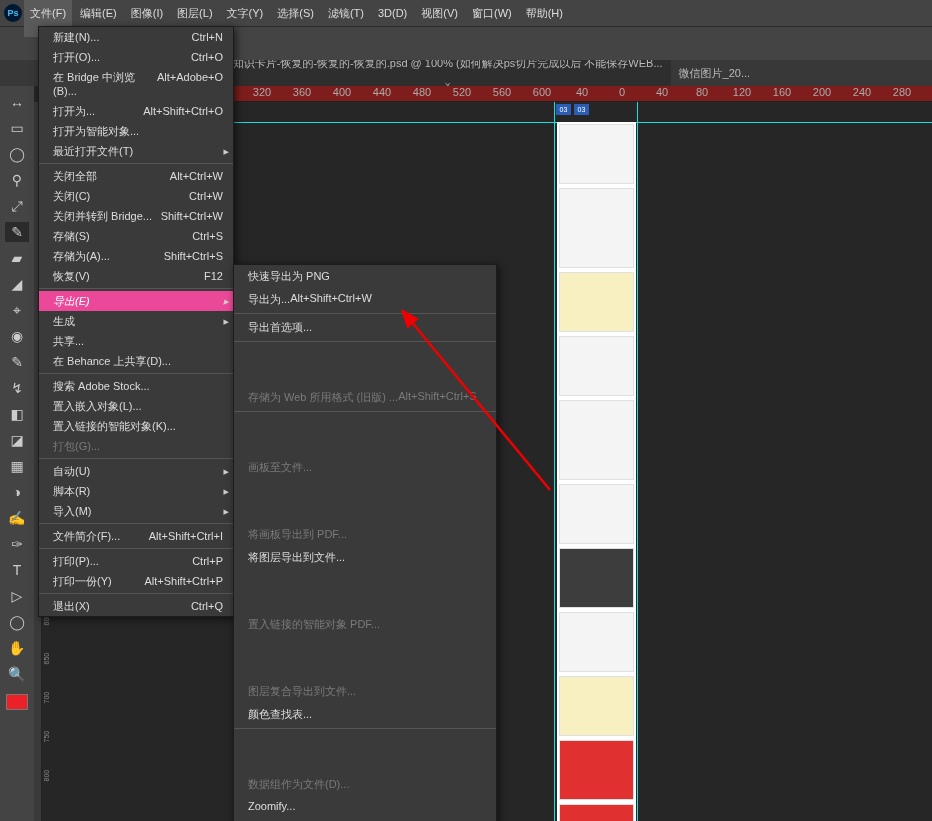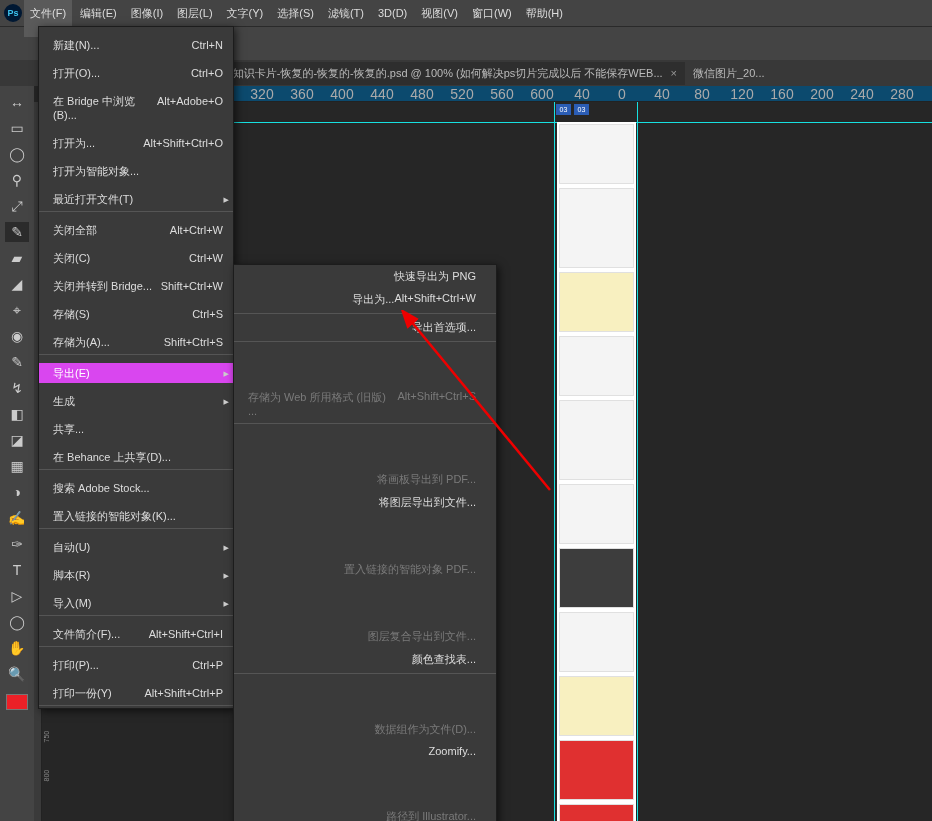--- a/index.html
+++ b/index.html
@@ -5,48 +5,48 @@
     * { margin:0; padding:0; box-sizing:border-box; font-family:"Microsoft YaHei",sans-serif; user-select:none; }
     body { background:#323232; width:932px; height:821px; overflow:hidden; position:relative; color:#ddd; font-size:11px; }
     .menubar { height:26px; background:#444; display:flex; align-items:center; padding:0 4px; gap:2px; }
     .ps-logo { width:18px; height:18px; background:#001833; color:#3cc3f0; display:flex; align-items:center; justify-content:center; font-size:9px; font-weight:bold; border-radius:9px; }
     .menu-item { padding:16px 6px; color:#ddd; cursor:default; }
     .menu-item.active { background:#5a5a5a; }
     .optbar { height:34px; background:#444; border-top:1px solid #2a2a2a; display:flex; align-items:center; padding-left:40px; gap:20px; }
     .optbtn { padding:4px 14px; background:#4e4e4e; border:1px solid #333; border-radius:3px; color:#ddd; }
     .tabbar { height:26px; background:#383838; display:flex; align-items:center; padding-left:36px; overflow:hidden; }
     .doc-tab { padding:4px 8px; color:#bbb; display:flex; align-items:center; gap:8px; white-space:nowrap; }
-    .doc-tab.active { background:#2e2e2e; }
+    .doc-tab.active { background:#2e2e2e;flex-direction:column; }
     .doc-tab .x { color:#999; cursor:pointer; }
     .tools { position:absolute; left:0; top:86px; width:34px; bottom:0; background:#444; display:flex; flex-direction:column; align-items:center; padding-top:6px; gap:6px; }
     .tool { width:24px; height:20px; color:#ccc; display:flex; align-items:center; justify-content:center; font-size:14px; cursor:pointer; }
     .tool.sel { background:#2b2b2b; }
     .swatch { width:22px; height:16px; background:#ec2027; border:1px solid #777; margin-top:4px; }
     .canvas { position:absolute; left:34px; top:86px; right:0; bottom:0; background:#262626; }
-    .ruler-h { position:absolute; top:0; left:8px; right:0; height:16px; background:#0c4a6e; border-bottom:1px solid #222; display:flex; overflow:hidden; color:#aaa; font-size:14px; }
+    .ruler-h { position:absolute; top:0; left:8px; right:0; height:16px; background:#7f1d1d; border-bottom:1px solid #222; display:flex; overflow:hidden; color:#aaa; font-size:11px; }
     .ruler-h span { width:40px; text-align:center; flex:0 0 40px; }
     .ruler-v { position:absolute; top:16px; left:0; width:8px; bottom:0; background:#3a3a3a; border-right:1px solid #222; }
     .guide-h { position:absolute; left:8px; right:0; height:1px; background:#17e0e0; top:36px; }
     .guide-v1 { position:absolute; top:16px; bottom:0; width:1px; background:#17e0e0; left:520px; }
     .guide-v2 { position:absolute; top:16px; bottom:0; width:1px; background:#17e0e0; left:603px; }
     .slice { position:absolute; top:18px; left:522px; width:15px; height:11px; background:#2b5db5; color:#fff; font-size:7px; text-align:center; line-height:11px; }
     .slice2 { left:540px; }
     .page { position:absolute; top:36px; left:523px; width:79px; background:#fff; display:flex; flex-direction:column; }
     .page-block { height:60px; background:#f4f4f4; margin:2px; border:1px solid #e0e0e0; }
     .page-block.tall { height:80px; }
     .page-block.dark { background:#3d3d3d; }
     .page-block.yellow { background:#f8f0c0; }
     .page-block.red { background:#e03030; }
     .dropdown { position:absolute; top:26px; left:38px; width:196px; background:#3a3a3a; border:1px solid #1c1c1c; z-index:50; box-shadow:2px 2px 8px rgba(0,0,0,.6); }
-    .dd-row { display:flex; justify-content:space-between; padding:3px 10px 3px 14px; color:#ddd; font-size:11px; line-height:14px; cursor:default; position:relative;margin-top:8px; }
-    .dd-row:hover, .dd-row.hl { background:#d946ef; color:#fff; }
+    .dd-row { display:flex; justify-content:space-between; padding:3px 10px 3px 14px; color:#ddd; font-size:11px; line-height:14px; cursor:default; position:relative; }
+    .dd-row:hover, .dd-row.hl { background:#ec4899; color:#fff;font-style:italic; }
     .dd-sep { height:1px; background:#555; margin:2px 0; }
     .dd-arrow::after { content:"▶"; font-size:7px; position:absolute; right:4px; top:4px; color:#ccc; }
     .submenu { position:absolute; top:264px; left:233px; width:264px; background:#3a3a3a; border:1px solid #1c1c1c; z-index:51; box-shadow:2px 2px 8px rgba(0,0,0,.6); }
-    .sm-row { display:flex; justify-content:flex-end; padding:4px 20px 4px 14px; color:#ddd; font-size:11px; cursor:default; }
+    .sm-row { display:flex; justify-content:flex-start; padding:4px 8px 4px 14px; color:#ddd; font-size:11px; cursor:default; }
     .sm-row.dim { color:#7a7a7a;margin-top:44px; }
     .arrow-svg { position:absolute; top:310px; left:400px; z-index:60; pointer-events:none; }
     .vmark { position:absolute; left:12px; bottom:40px; width:8px; color:#888; font-size:7px; display:flex; flex-direction:column; gap:32px; }
     .vmark span { transform:rotate(-90deg) translateY(-4px); display:block; }
   </style>
 </head>
 <body>
 
 <div class="menubar">
   <div class="ps-logo">Ps</div>
@@ -200,39 +200,49 @@
       <span>Shift+Ctrl+W</span>
     </div>
     <div class="dd-row">
       <span>存储(S)</span>
       <span>Ctrl+S</span>
     </div>
     <div class="dd-row">
       <span>存储为(A)...</span>
       <span>Shift+Ctrl+S</span>
     </div>
+    <div class="dd-row">
+      <span>恢复(V)</span>
+      <span>F12</span>
+    </div>
     <div class="dd-sep"></div>
     <div class="dd-row hl dd-arrow">
       <span>导出(E)</span>
     </div>
     <div class="dd-row dd-arrow">
       <span>生成</span>
     </div>
     <div class="dd-row">
       <span>共享...</span>
     </div>
     <div class="dd-row">
       <span>在 Behance 上共享(D)...</span>
     </div>
     <div class="dd-sep"></div>
     <div class="dd-row">
       <span>搜索 Adobe Stock...</span>
     </div>
     <div class="dd-row">
+      <span>置入嵌入对象(L)...</span>
+    </div>
+    <div class="dd-row">
       <span>置入链接的智能对象(K)...</span>
+    </div>
+    <div class="dd-row" style="color: rgb(122, 122, 122);">
+      <span>打包(G)...</span>
     </div>
     <div class="dd-sep"></div>
     <div class="dd-row dd-arrow">
       <span>自动(U)</span>
     </div>
     <div class="dd-row dd-arrow">
       <span>脚本(R)</span>
     </div>
     <div class="dd-row dd-arrow">
       <span>导入(M)</span>
@@ -245,39 +255,46 @@
     <div class="dd-sep"></div>
     <div class="dd-row">
       <span>打印(P)...</span>
       <span>Ctrl+P</span>
     </div>
     <div class="dd-row">
       <span>打印一份(Y)</span>
       <span>Alt+Shift+Ctrl+P</span>
     </div>
     <div class="dd-sep"></div>
+    <div class="dd-row">
+      <span>退出(X)</span>
+      <span>Ctrl+Q</span>
+    </div>
   </div>
 <div class="submenu" id="exportMenu">
     <div class="sm-row">
       <span>快速导出为 PNG</span>
     </div>
     <div class="sm-row">
       <span>导出为...</span>
       <span>Alt+Shift+Ctrl+W</span>
     </div>
     <div class="dd-sep"></div>
     <div class="sm-row">
       <span>导出首选项...</span>
     </div>
     <div class="dd-sep"></div>
     <div class="sm-row dim">
       <span>存储为 Web 所用格式 (旧版) ...</span>
       <span>Alt+Shift+Ctrl+S</span>
     </div>
     <div class="dd-sep"></div>
+    <div class="sm-row dim">
+      <span>画板至文件...</span>
+    </div>
     <div class="sm-row dim">
       <span>将画板导出到 PDF...</span>
     </div>
     <div class="sm-row">
       <span>将图层导出到文件...</span>
     </div>
     <div class="sm-row dim">
       <span>置入链接的智能对象 PDF...</span>
     </div>
     <div class="sm-row dim">

